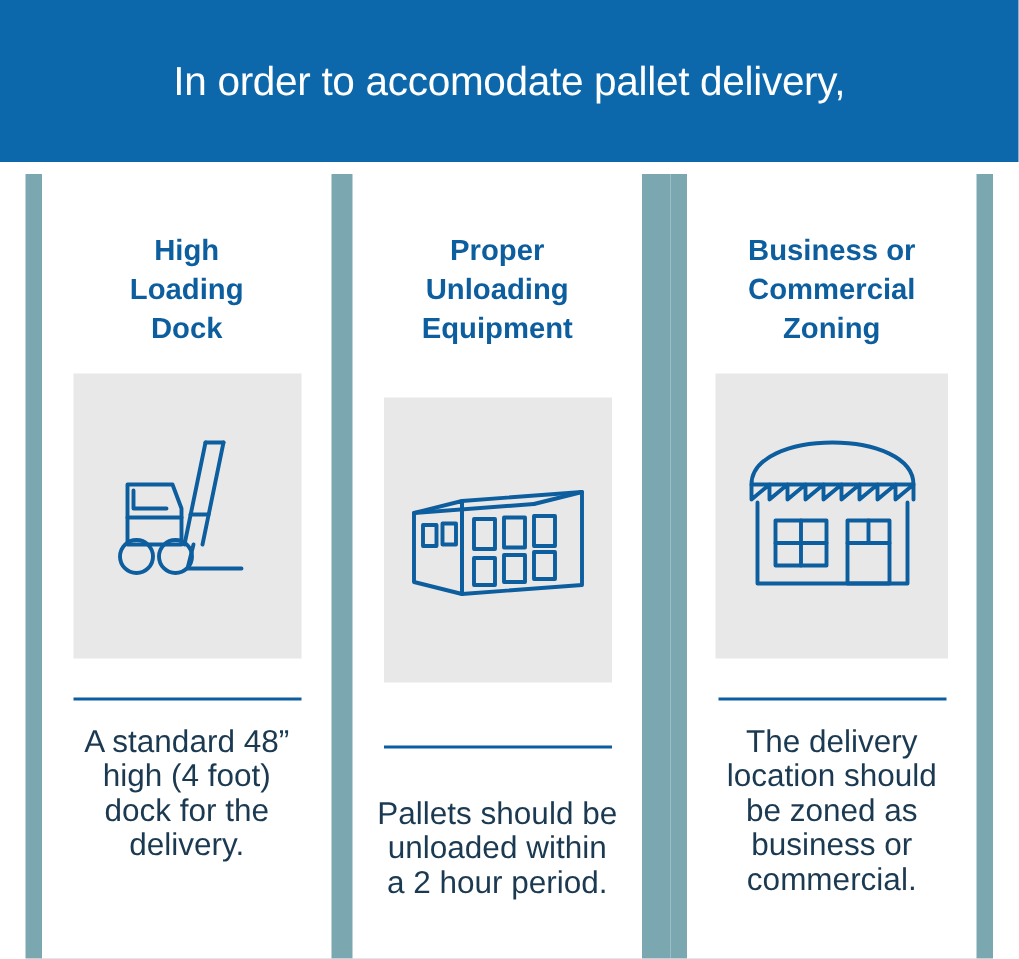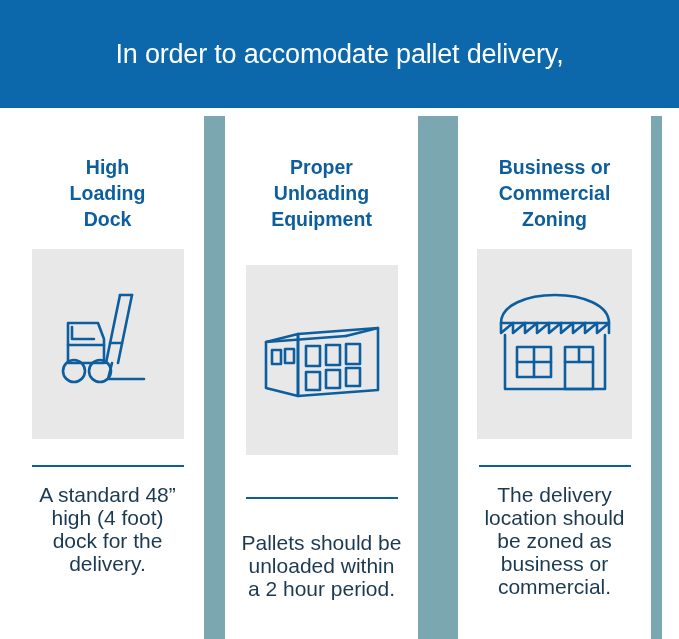--- a/index.html
+++ b/index.html
@@ -68,22 +68,22 @@
     top: 8px;
     width: 193px;
     height: 523px;
     background: #ffffff;
     box-sizing: border-box;
     padding: 38px 17px 0 17px;
     display: flex;
     flex-direction: column;
     align-items: center;
   }
-  .card.c1 { left: 11px; }
-  .card.c2 { left: 225px; gap: 16px; }
+  .card.c1 { left: 28px; }
+  .card.c2 { left: 235px; gap: 16px; }
   .card.c3 { left: 458px; }
 
   .card-title {
     color: #0d5e9e;
     font-size: 19.5px;
     font-weight: bold;
     line-height: 26px;
     text-align: center;
     margin: 0;
   }

